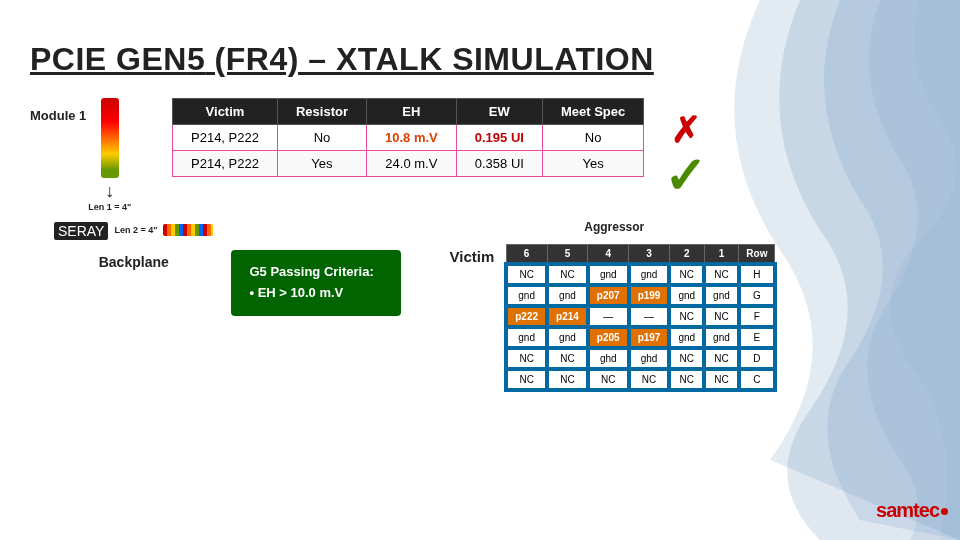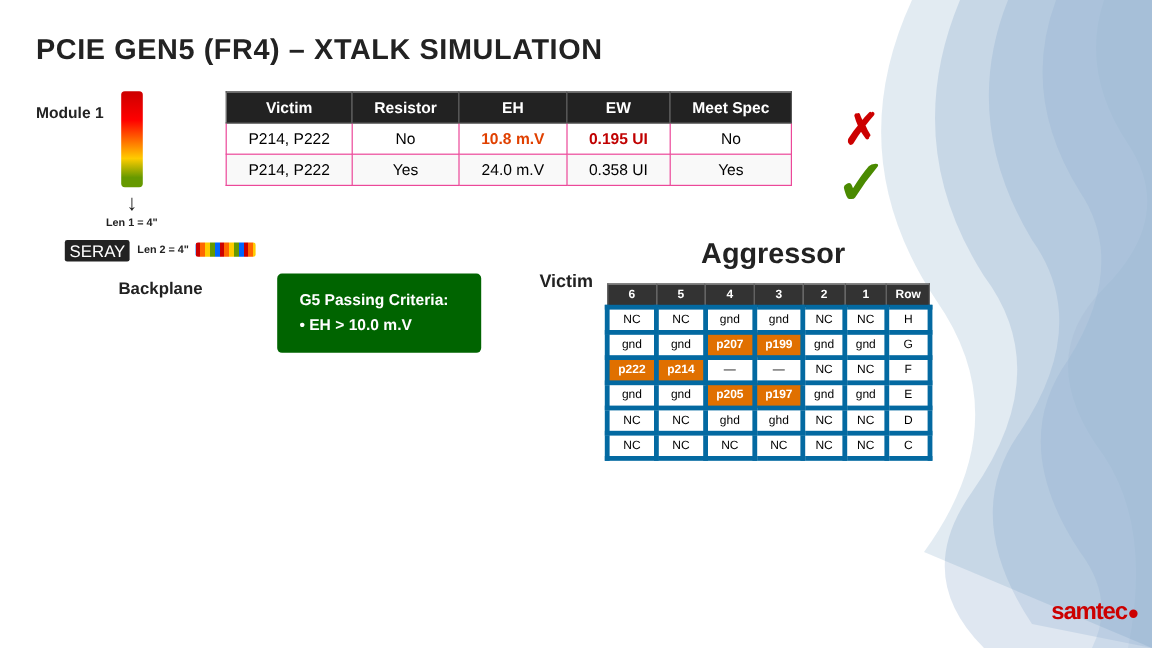--- a/index.html
+++ b/index.html
@@ -8,35 +8,36 @@
       height: 540px;
       background: #fff;
       font-family: Arial, sans-serif;
       overflow: hidden;
       position: relative;
     }
 
     .page-title {
       position: relative;
       z-index: 2;
-      font-size: 24px;
+      font-size: 32px;
       font-weight: 700;
       color: #222;
-      padding: 28px 30px 10px 30px;
+      padding: 41px 30px 10px 30px;
       letter-spacing: 0.5px;
+      text-decoration: underline;
     }
     .page-title span.bold5 { font-weight: 900; }
 
     .content-area {
       position: relative;
       z-index: 2;
       display: flex;
       flex-direction: row;
       padding: 10px 30px 0 30px;
-      gap: 28px;
+      gap: 12px;
     }
 
     
     .left-panel {
       display: flex;
       flex-direction: row;
       align-items: flex-start;
       gap: 0;
       min-width: 130px;
     }
@@ -318,21 +319,21 @@
 
   <div class="criteria-box">
     <div>G5 Passing Criteria:</div>
     <div>• EH &gt; 10.0 m.V</div>
   </div>
 
   <div style="display:flex;flex-direction:row;align-items:flex-start;gap:4px;margin-left:30px;">
     <div class="victim-label">Victim</div>
 
     <div style="display:flex;flex-direction:column;align-items:flex-start;">
-      <div style="font-size:24px;font-weight:700;color:#222;text-align:right;margin-bottom:2px;margin-left:80px;">Aggressor</div>
+      <div style="font-size:12px;font-weight:700;color:#222;text-align:right;margin-bottom:2px;margin-left:80px;">Aggressor</div>
       <table class="grid-table">
         <thead>
           <tr>
             <th>6</th>
             <th>5</th>
             <th>4</th>
             <th>3</th>
             <th>2</th>
             <th>1</th>
             <th>Row</th>

